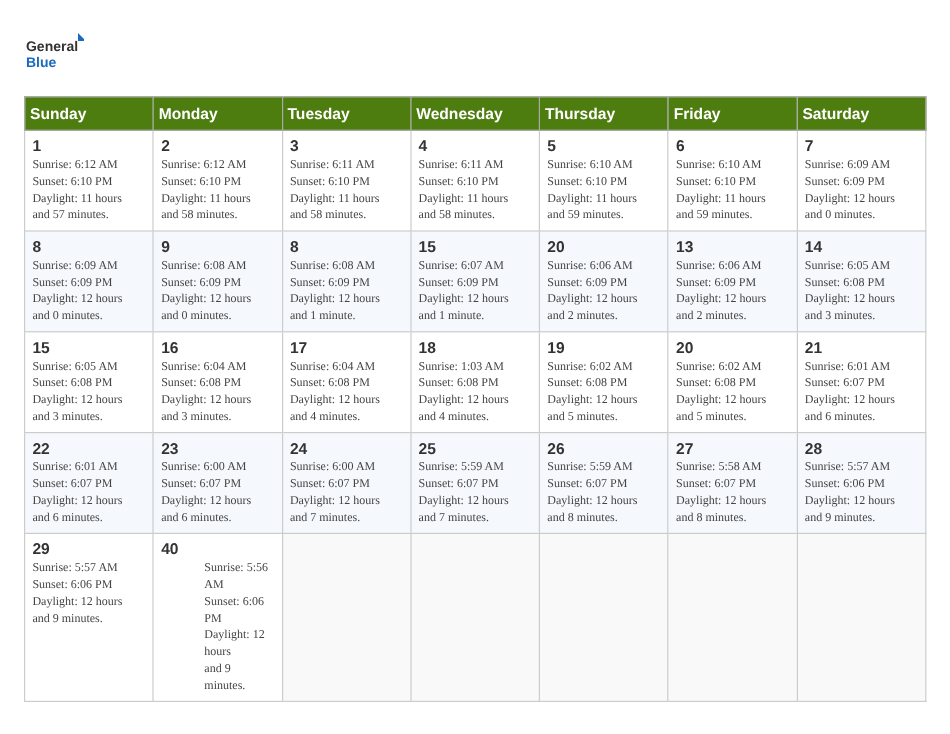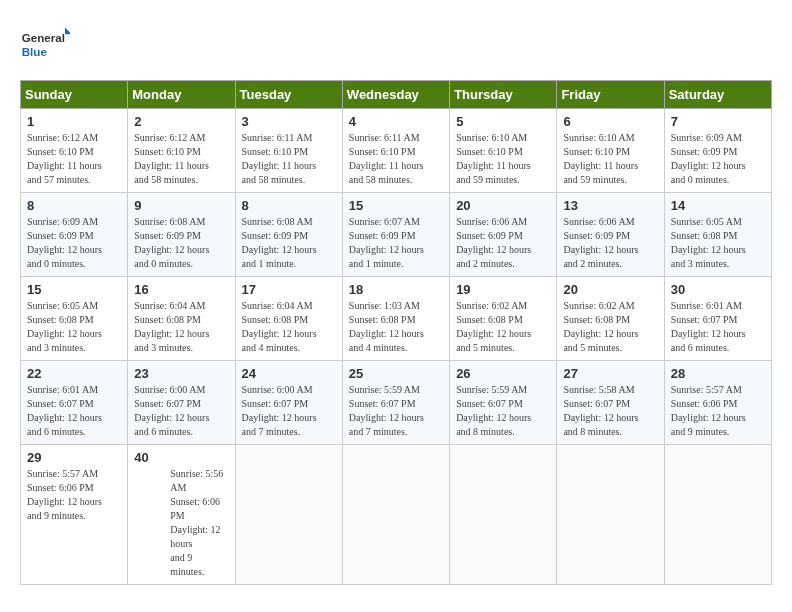--- a/index.html
+++ b/index.html
@@ -247,21 +247,21 @@
 and 5 minutes.</div>
         </td>
         <td>
           <span class="day-num">20</span>
           <div class="day-detail" style="white-space: pre-line;">Sunrise: 6:02 AM
 Sunset: 6:08 PM
 Daylight: 12 hours
 and 5 minutes.</div>
         </td>
         <td>
-          <span class="day-num">30</span>
+          <span class="day-num">21</span>
           <div class="day-detail" style="white-space: pre-line;">Sunrise: 6:01 AM
 Sunset: 6:07 PM
 Daylight: 12 hours
 and 6 minutes.</div>
         </td>
       </tr>
       <tr>
         <td>
           <span class="day-num">22</span>
           <div class="day-detail" style="white-space: pre-line;">Sunrise: 6:01 AM

